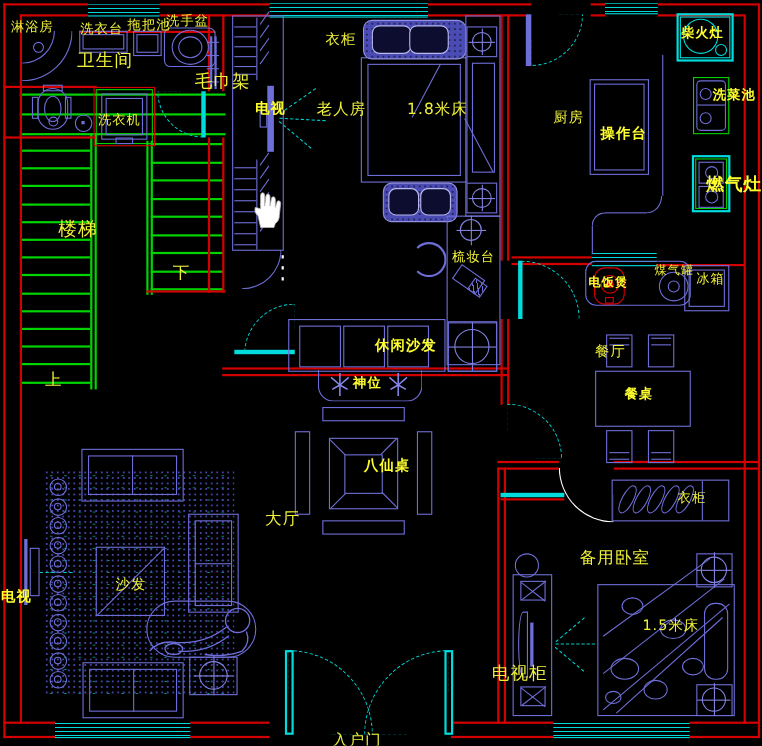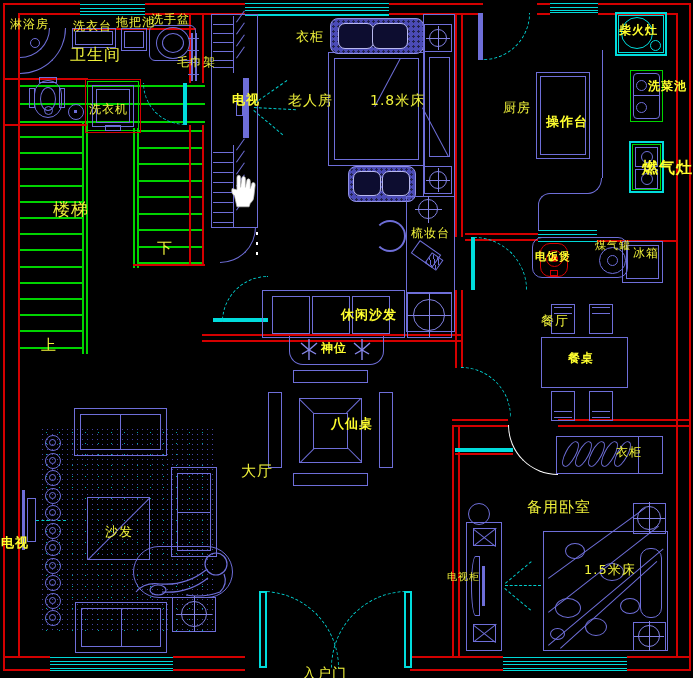--- a/index.html
+++ b/index.html
@@ -38,21 +38,21 @@
 </head>
 <body>
 
 <div id="plan">
 
   <div class="lb" style="left:10px;top:18px;font-size:12px">淋浴房</div>
   <div class="lb" style="left:73px;top:20px;font-size:12px">洗衣台</div>
   <div class="lb" style="left:116px;top:16px;font-size:12px">拖把池</div>
   <div class="lb" style="left:151px;top:13px;font-size:12px">洗手盆</div>
   <div class="lb" style="left:70px;top:47px;font-size:16px">卫生间</div>
-  <div class="lb" style="left:177px;top:56px;font-size:12px">毛巾架</div>
+  <div class="lb" style="left:177px;top:66px;font-size:16px">毛巾架</div>
   <div class="lb" style="left:89px;top:103px;font-size:12px">洗衣机</div>
   <div class="lb" style="left:53px;top:201px;font-size:17px">楼梯</div>
   <div class="lb" style="left:157px;top:241px;font-size:15px">下</div>
   <div class="lb" style="left:41px;top:338px;font-size:15px">上</div>
   <div class="lb" style="left:296px;top:30px;font-size:13px">衣柜</div>
   <div class="lb lbb" style="left:232px;top:93px;font-size:13px">电视</div>
   <div class="lb" style="left:288px;top:93px;font-size:14px">老人房</div>
   <div class="lb" style="left:370px;top:93px;font-size:14px">1.8米床</div>
   <div class="lb" style="left:411px;top:227px;font-size:12px">梳妆台</div>
   <div class="lb lbb" style="left:341px;top:308px;font-size:13px">休闲沙发</div>
@@ -67,21 +67,21 @@
   <div class="lb lbb" style="left:648px;top:80px;font-size:12px">洗菜池</div>
   <div class="lb lbb" style="left:642px;top:160px;font-size:16px">燃气灶</div>
   <div class="lb lbb" style="left:535px;top:251px;font-size:11px">电饭煲</div>
   <div class="lb" style="left:595px;top:240px;font-size:11px">煤气罐</div>
   <div class="lb" style="left:633px;top:247px;font-size:12px">冰箱</div>
   <div class="lb" style="left:541px;top:314px;font-size:13px">餐厅</div>
   <div class="lb lbb" style="left:568px;top:352px;font-size:12px">餐桌</div>
   <div class="lb" style="left:616px;top:446px;font-size:12px">衣柜</div>
   <div class="lb" style="left:527px;top:500px;font-size:15px">备用卧室</div>
   <div class="lb" style="left:584px;top:563px;font-size:13px">1.5米床</div>
-  <div class="lb" style="left:447px;top:572px;font-size:10px">电视柜</div>
+  <div class="lb" style="left:447px;top:604px;font-size:16px">电视柜</div>
   <div class="lb" style="left:302px;top:666px;font-size:14px">入户门</div>
 
   <svg style="left:228px;top:174px;z-index:40" width="30" height="34" viewBox="0 0 24 28">
     <path d="M7 27 L5 18 Q2 16 3 12 L7 13 L7 3 Q7 1 8.5 1 Q10 1 10 3 L10 11 L11 4 Q11 2 12.5 2 Q14 2 14 4 L14 11 L15 6 Q15 4 16.5 4 Q18 4 18 6 L18 12 L19 9 Q19 7 20.5 7 Q22 7 22 9 L21 18 Q21 22 18 24 L17 27 Z" fill="#ffffff" stroke="#bbbbbb" stroke-width="0.6"></path>
   </svg>
 
   <svg style="left:299px;top:338px" width="20" height="24" viewBox="0 0 20 24">
     <g stroke="#8888eb" stroke-width="1.4" fill="none">
       <line x1="10" y1="12" x2="10" y2="1"></line>
         <line x1="10" y1="12" x2="2" y2="5"></line>

